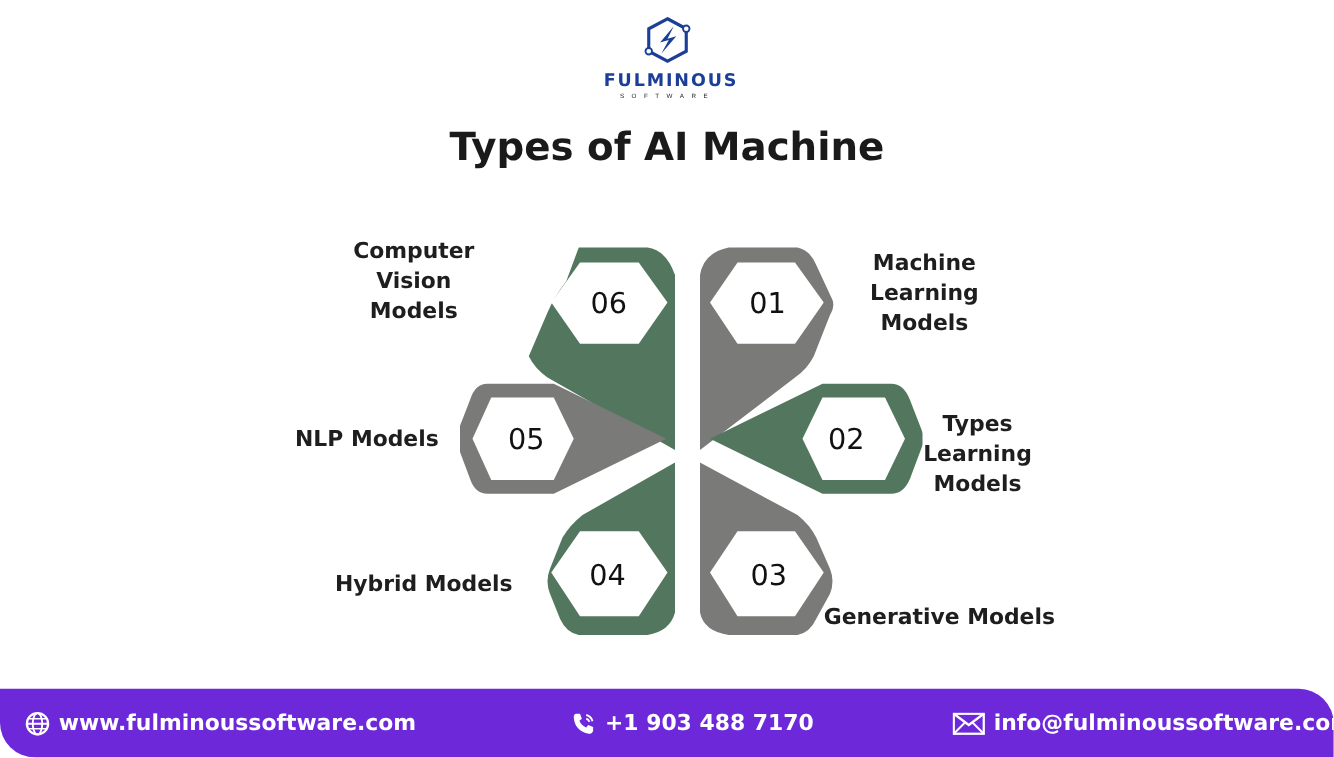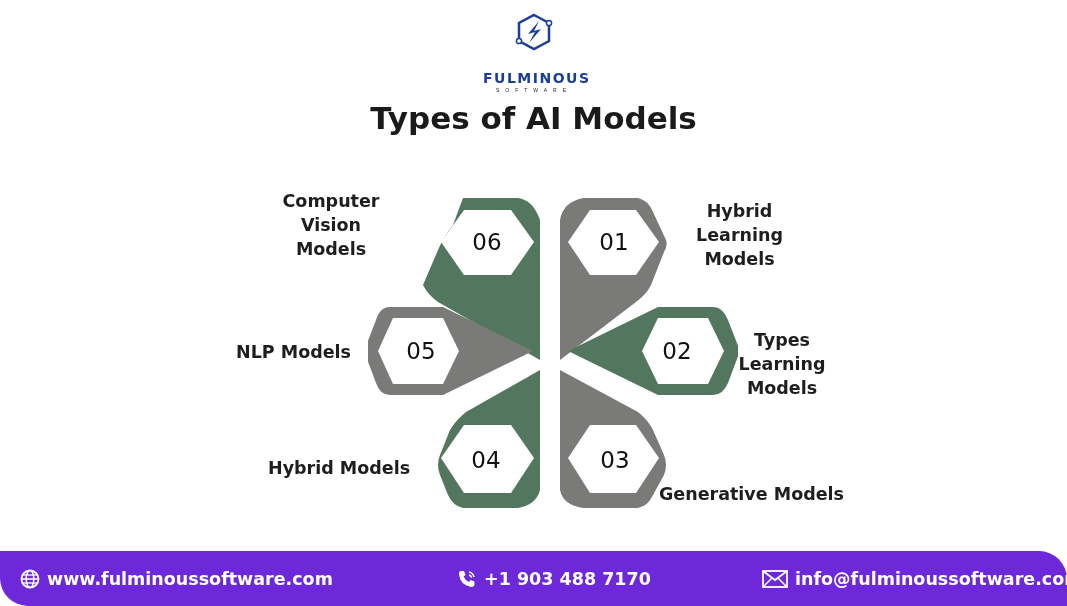--- a/index.html
+++ b/index.html
@@ -1,18 +1,18 @@
 <!DOCTYPE html>
 <html><head>
 <meta charset="utf-8">
 <style>
   html,body{margin:0;padding:0;}
   body{width:1067px;height:606px;background:#ffffff;position:relative;overflow:hidden;font-family:"Liberation Sans","DejaVu Sans",sans-serif;}
   .logo{position:absolute;left:483px;top:12px;width:102px;height:72px;text-align:center;}
-  .logo .brand{font-family:"DejaVu Sans",sans-serif;font-size:14px;letter-spacing:1.5px;color:#1b3e96;font-weight:bold;margin-top:14px;}
+  .logo .brand{font-family:"DejaVu Sans",sans-serif;font-size:14px;letter-spacing:1.5px;color:#1b3e96;font-weight:bold;margin-top:0;}
   .logo .sub{font-size:5px;letter-spacing:6px;color:#222;margin-top:1px;}
   .title{position:absolute;left:0;width:1067px;top:100px;text-align:center;font-size:31px;font-weight:bold;color:#1a1a1a;font-family:"DejaVu Sans",sans-serif;}
   .diagram{position:absolute;left:368px;top:190px;width:370px;height:330px;}
   .label{position:absolute;font-size:17.5px;font-weight:bold;color:#1e1e1e;line-height:24px;font-family:"DejaVu Sans",sans-serif;}
   .num{font-family:"DejaVu Sans",sans-serif;font-size:23px;fill:#111;}
   .footer{position:absolute;left:0;top:551px;width:1067px;height:55px;background:#6d28d9;border-radius:0 28px 0 28px;color:#fff;}
   .fitem{position:absolute;top:0;height:55px;display:flex;align-items:center;font-size:17.5px;font-weight:bold;font-family:"DejaVu Sans",sans-serif;}
   .fitem svg{margin-right:7px;}
 </style>
 </head>
@@ -22,21 +22,21 @@
   <svg width="40" height="40" viewBox="0 0 40 40">
     <polygon points="20,3 35,11 35,29 20,37 5,29 5,11" fill="none" stroke="#1b3e96" stroke-width="2.5"></polygon>
     <circle cx="35" cy="11" r="2.6" fill="#fff" stroke="#1b3e96" stroke-width="1.5"></circle>
     <circle cx="5" cy="29" r="2.6" fill="#fff" stroke="#1b3e96" stroke-width="1.5"></circle>
     <path d="M25,9 L14,22 L21,20 L15,31 L27,17 L20,19 Z" fill="#1b3e96"></path>
   </svg>
   <div class="brand">FULMINOUS</div>
   <div class="sub">SOFTWARE</div>
 </div>
 
-<div class="title">Types of AI Models</div>
+<div class="title">Types of AI Machine</div>
 
 <div class="diagram">
   <svg width="370" height="330" viewBox="0 0 370 330">
 
     <g>
       <path d="M95,8 L150,8 Q165,10 172,30 L172,170 L70,112 Q60,105 55,95 L70,60 Q75,48 85,35 Z" fill="#53775e"></path>
       <polygon points="96,20 143,20 166,52 143,85 96,85 73,52" fill="#fff" stroke="none" rx="6"></polygon>
       <text class="num" x="119" y="60" text-anchor="middle">06</text>
     </g>
 
@@ -70,21 +70,21 @@
       <text class="num" x="247" y="278" text-anchor="middle">03</text>
     </g>
   </svg>
 </div>
 
 <div class="label" style="left:260px;top:189px;text-align:center;width:142px;">
   <div>Computer Vision</div>
   <div>Models</div>
 </div>
 <div class="label" style="left:662px;top:199px;text-align:center;width:155px;">
-  <div>Hybrid Learning</div>
+  <div>Machine Learning</div>
   <div>Models</div>
 </div>
 <div class="label" style="left:718px;top:328px;text-align:center;width:128px;">
   <div>Types Learning</div>
   <div>Models</div>
 </div>
 <div class="label" style="left:236px;top:340px;">
   <div>NLP Models</div>
 </div>
 <div class="label" style="left:268px;top:456px;">

